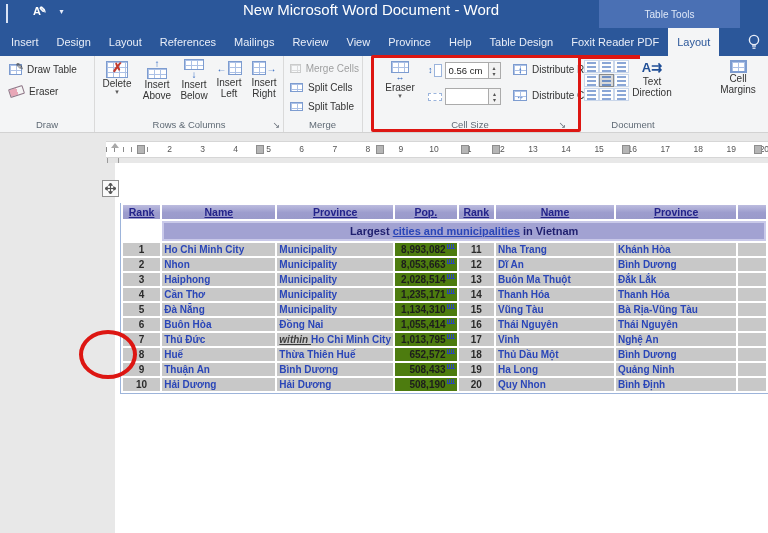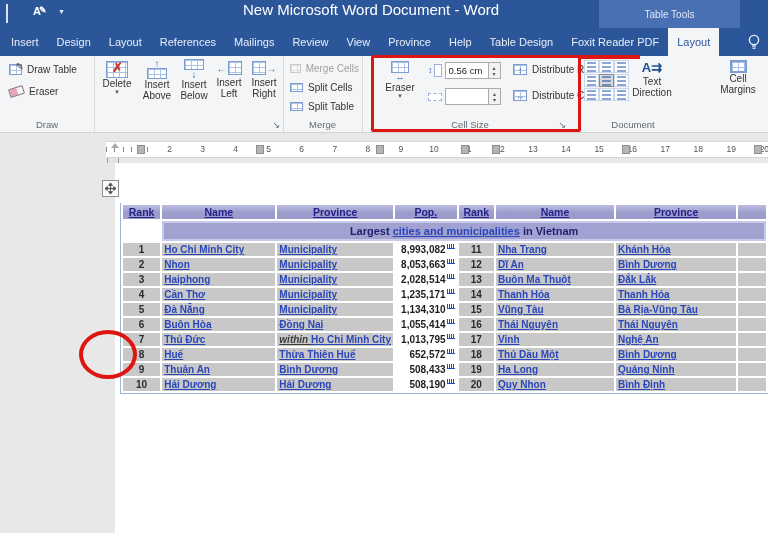--- a/index.html
+++ b/index.html
@@ -77,23 +77,23 @@
   
   #vtable{position:absolute;left:120px;top:40px;border-collapse:separate;border-spacing:2px;
           border-left:1px solid #9db4da;border-bottom:1px solid #9db4da;font-size:10px;font-weight:bold}
   #vtable td,#vtable th{padding:0 2px;height:13px;vertical-align:middle;overflow:hidden;white-space:nowrap}
   .titlecell{background:#a2a2d2;border:2px solid #c9c9e9;text-align:center;font-size:11px;color:#1f1f6e;height:16px!important}
   .titlecell .tlink{color:#2a46b8;text-decoration:underline}
   th.hd{background:linear-gradient(180deg,#bcbcdf 0%,#9c9ccd 55%,#9a9acb 100%);
         color:#23238a;text-decoration:underline;font-size:10.5px;height:14px!important;text-align:center}
   td.rank{background:#c8c8c8;text-align:center;color:#2b2b2b}
   td.name,td.prov{background:#c8c8c8}
-  td.pop{background:#ffffff;text-align:right;color:#1d1d1d}
+  td.pop{background:#4d7c0f;text-align:right;color:#1d1d1d}
   td.popr{background:#c8c8c8}
-  .link{color:#2a46b8;text-decoration:underline}
+  .link{color:#2a46b8;}
   .ital{font-style:italic;color:#3c3c3c;text-decoration:underline}
   .cite{display:inline-block;width:8px;height:4px;margin:0 0 4px 1px;vertical-align:baseline;
         background:repeating-linear-gradient(to right,#2a46b8 0 1px,transparent 1px 2px);border-bottom:1px solid #2a46b8}
   .val:empty + .cite{display:none}
 </style>
 </head>
 <body>
 
 <div id="win">
 
@@ -179,20 +179,21 @@
           </span>
         <span style="width:30px;white-space:normal">Insert Left</span>
       </div>
       <div class="bigbtn" style="left:151px;top:3px;width:36px">
         <span style="display:flex;align-items:center;gap:1px;height:18px">
             <span class="tgrid" style="width:14px;height:14px"></span>
             <span class="bico">→</span>
           </span>
         <span style="width:32px;white-space:normal">Insert Right</span>
       </div>
+      <div class="grplabel">Rows &amp; Columns</div>
       <span class="launcher" style="right:3px">↘</span>
     </div>
 
     <div class="grp" style="left:283px;width:79px">
       <div class="rbtn disabled" style="margin:6px 0 0 4px">
         <span class="tgrid" style="width:13px;height:9px"></span>
         <span>Merge Cells</span>
       </div>
       <div class="rbtn" style="margin:6px 0 0 4px">
         <span class="tgrid" style="width:13px;height:9px"></span>

